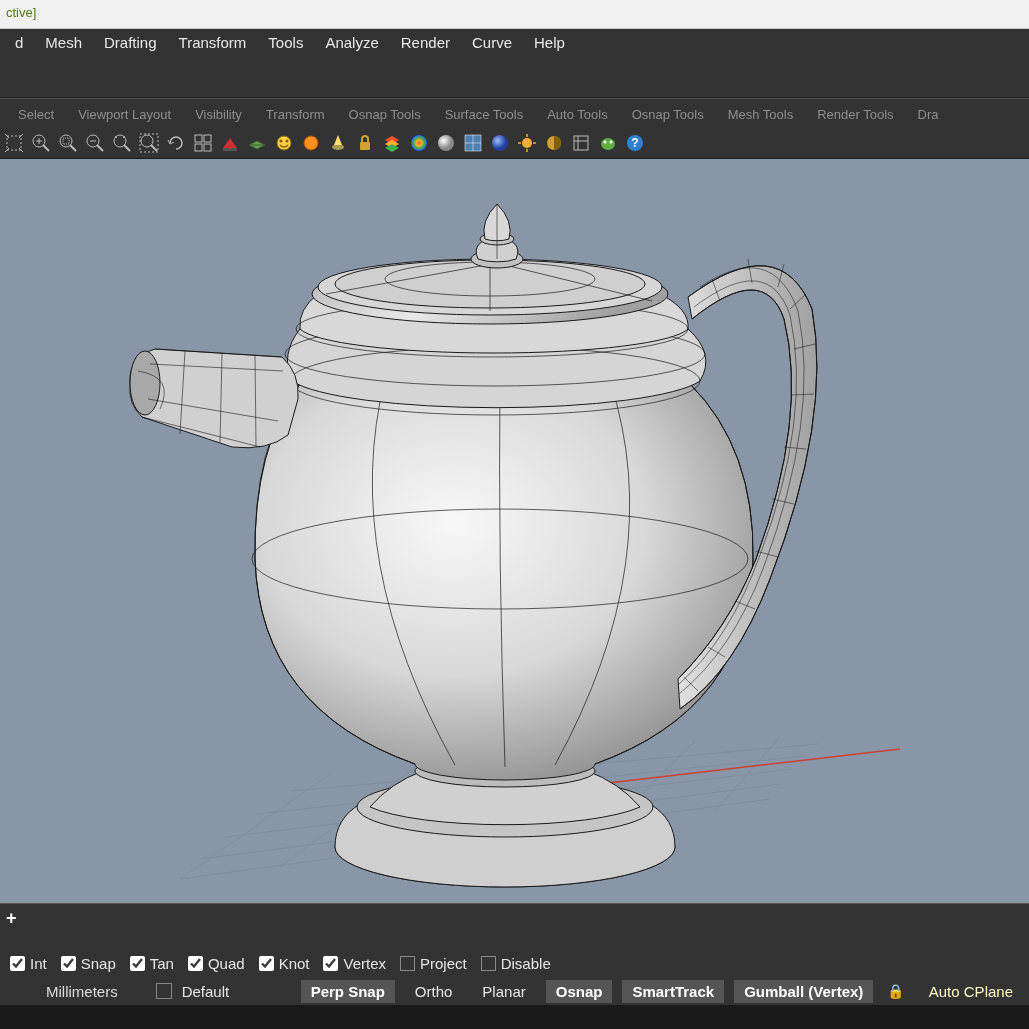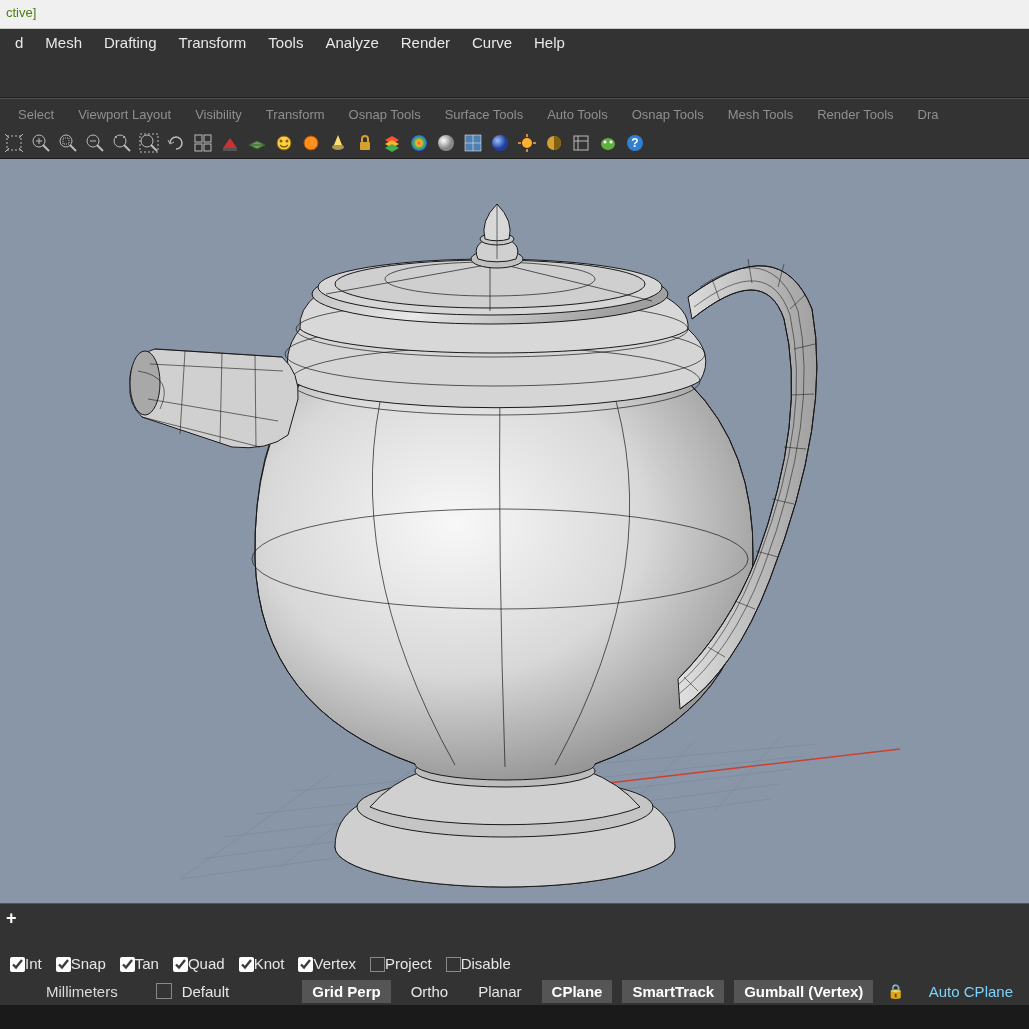--- a/index.html
+++ b/index.html
@@ -11,21 +11,21 @@
 .tabstrip { height: 30px; background: #333; border-top: 1px solid #515151; display: flex; align-items: flex-end; font-size: 13px; color: #8f8f8f; padding: 0 0 0 6px; }
 .tabstrip .tab { padding: 5px 12px 6px; cursor: default; white-space: nowrap; }
 .toolbar { height: 30px; background: #333; display: flex; align-items: center; padding: 0 2px; gap: 3px; }
 .toolbar .tb-btn { width: 24px; height: 24px; display:flex; align-items:center; justify-content:center; font-size: 16px; }
 .viewport { height: 745px; background: #8996a8; position: relative; overflow:hidden; border-top:1px solid #1a1a1a; }
 .viewport svg { position:absolute; top:0; left:0; }
 .viewport-tabs { height: 30px; background: #333; display:flex; align-items:center; color:#fff; font-size:18px; padding:0 6px; border-top:1px solid #555; }
 .viewport-tabs .plus { font-weight:bold; }
 .spacer { height: 16px; background:#333; }
 .osnap { height: 28px; background: #333; display:flex; align-items:center; gap:14px; padding:0 10px; font-size:15px; color:#e6e6e6; }
-.osnap label { display:flex; align-items:flex-end; }
+.osnap label { display:flex; align-items:center; gap:5px; }
 .osnap input[type=checkbox]{ width:15px; height:15px; accent-color:#fff; }
 .osnap input.unchecked { appearance:none; width:15px; height:15px; border:1px solid #888; background:#333; }
 .statusbar { height: 28px; background: #333; display:flex; align-items:center; font-size:15px; color:#e6e6e6; padding:0 6px; gap:10px; }
 .statusbar .units { padding-left:40px; color:#dcdcdc; }
 .statusbar .swatch { width:16px; height:16px; border:1px solid #888; margin-left:28px; }
 .statusbar .spacer-flex { flex:1; }
 .statusbar .sb-btn { padding:3px 10px; }
 .statusbar .sb-btn.active { background:#555; font-weight:bold; color:#fff; }
 .statusbar .lock { font-size:14px; color:#aaa; padding:0 4px; }
 </style>
@@ -425,21 +425,21 @@
       <input type="checkbox" class="unchecked" style="">
       <span>Disable</span>
     </label>
 </div>
 
 <div class="statusbar">
   <span class="units">Millimeters</span>
   <span class="swatch"></span>
   <span>Default</span>
   <span class="spacer-flex"></span>
-  <span class="sb-btn active">Grid Perp</span>
+  <span class="sb-btn active">Perp Snap</span>
   <span class="sb-btn">Ortho</span>
   <span class="sb-btn">Planar</span>
-  <span class="sb-btn active">CPlane</span>
+  <span class="sb-btn active">Osnap</span>
   <span class="sb-btn active">SmartTrack</span>
   <span class="sb-btn active">Gumball (Vertex)</span>
   <span class="lock">🔒</span>
-  <span class="sb-btn" style="color:#7dd3fc">Auto CPlane</span>
+  <span class="sb-btn" style="color:#fef9c3">Auto CPlane</span>
 </div>
 
 </body></html>

